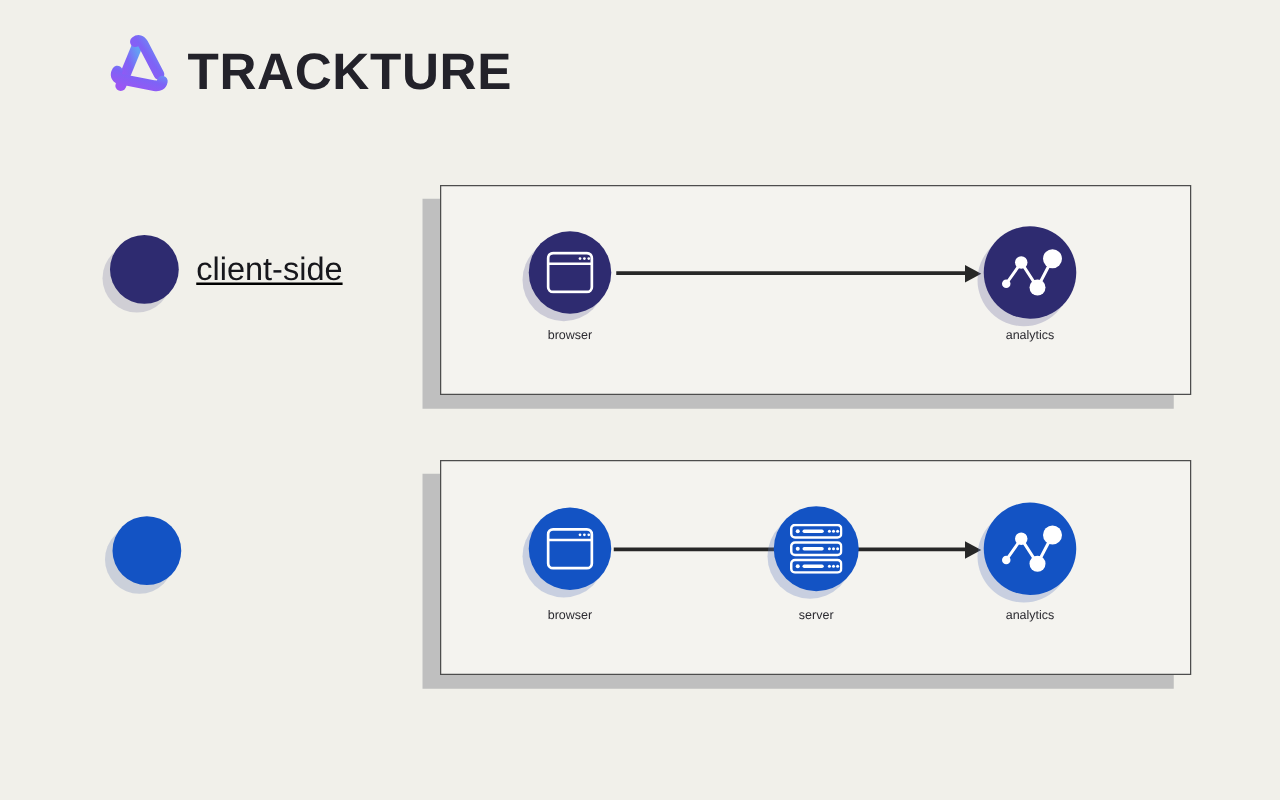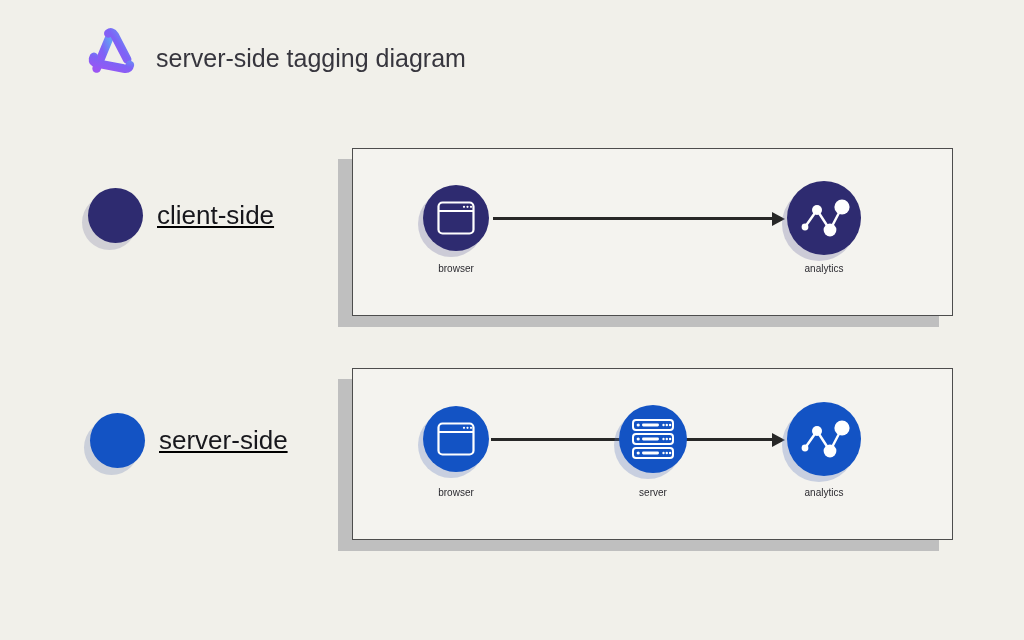--- a/index.html
+++ b/index.html
@@ -127,31 +127,30 @@
           <stop offset="100%" stop-color="#64a0f4"></stop>
         </linearGradient>
       </defs>
       <g stroke="url(#lg)" stroke-width="9.5" stroke-linecap="round" fill="none">
         <path d="M14 47 L28 13"></path>
         <path d="M27 8 Q31 5 34 10 L48 37"></path>
         <path d="M51 43 Q50 48 44 47 L13 41 Q8 39 11 34"></path>
       </g>
     </svg>
   </span>
-  <span class="subtitle">server-side tagging diagram</span>
+  <span class="brand">TRACKTURE</span>
 </div>
 
 <div class="legend-row client">
   <div class="legend-dot navy"></div>
   <div class="legend-label">client-side</div>
 </div>
 
 <div class="legend-row server">
   <div class="legend-dot blue"></div>
-  <div class="legend-label">server-side</div>
 </div>
 
 <div class="panel client">
 
   <div class="flow-line" style="left:140px; top:68px; width:280px;"></div>
   <div class="flow-arrowhead" style="left:419px; top:62.5px;"></div>
 
   <div class="node-circle navy" style="left:70px; top:36px; width:66px; height:66px;">
     <svg width="38" height="34" viewBox="0 0 38 34">
       <rect x="1.5" y="1.5" width="35" height="31" rx="4" fill="none" stroke="#ffffff" stroke-width="2.2"></rect>

